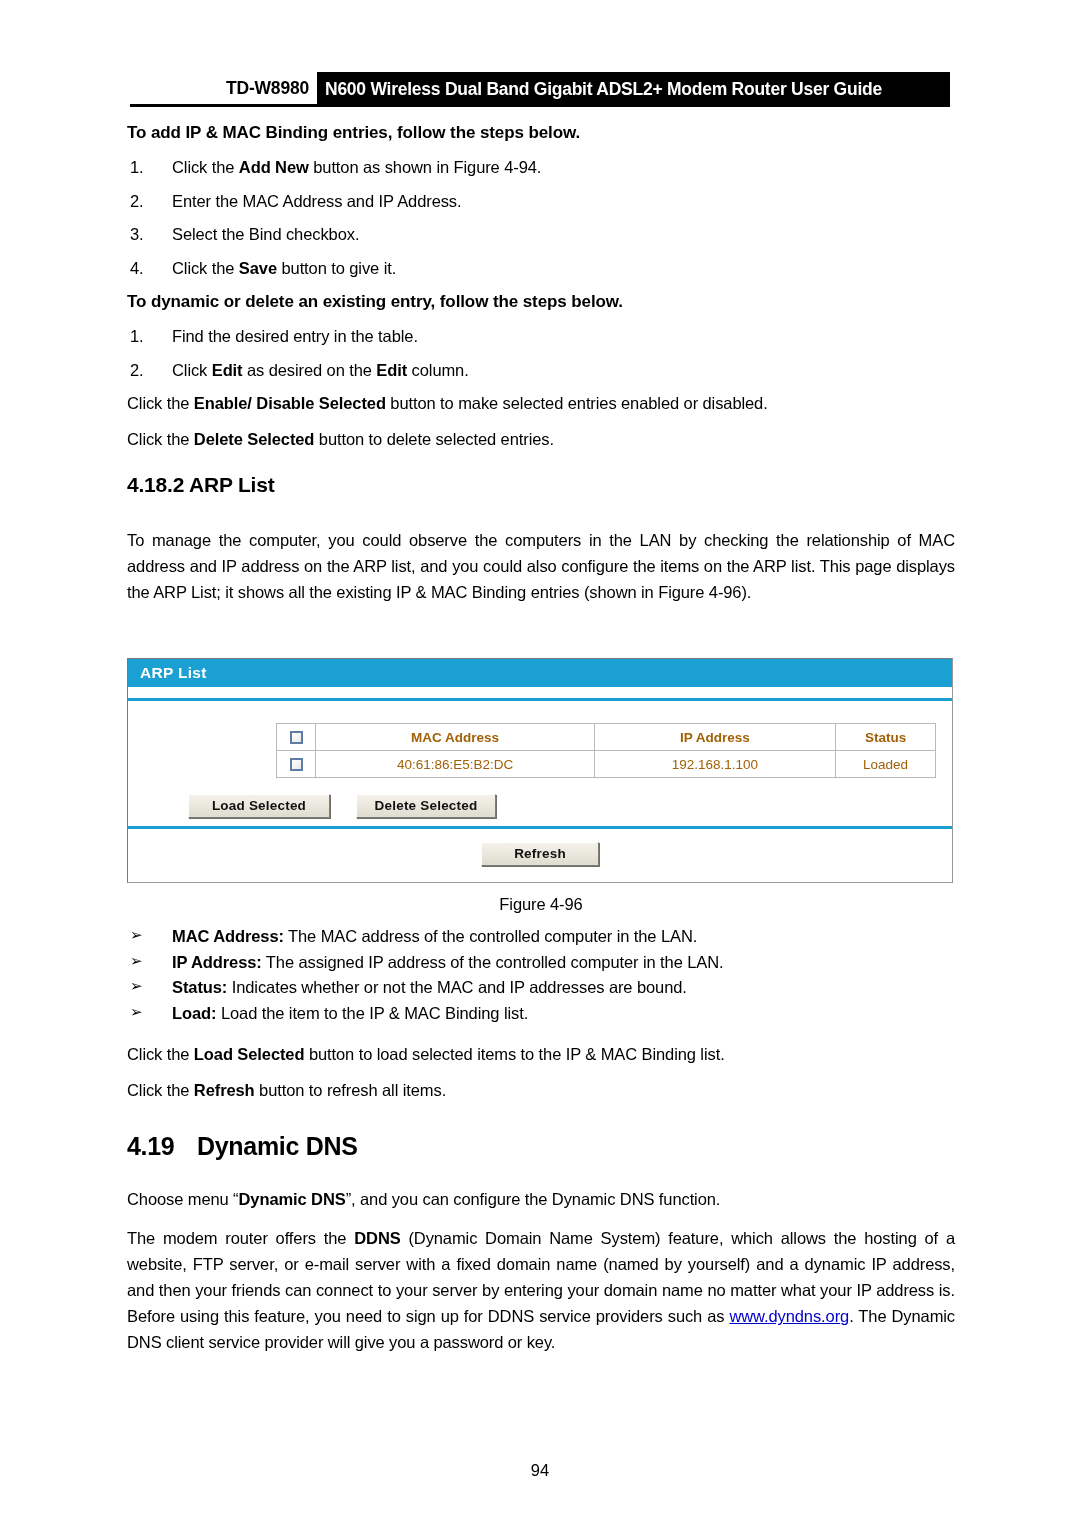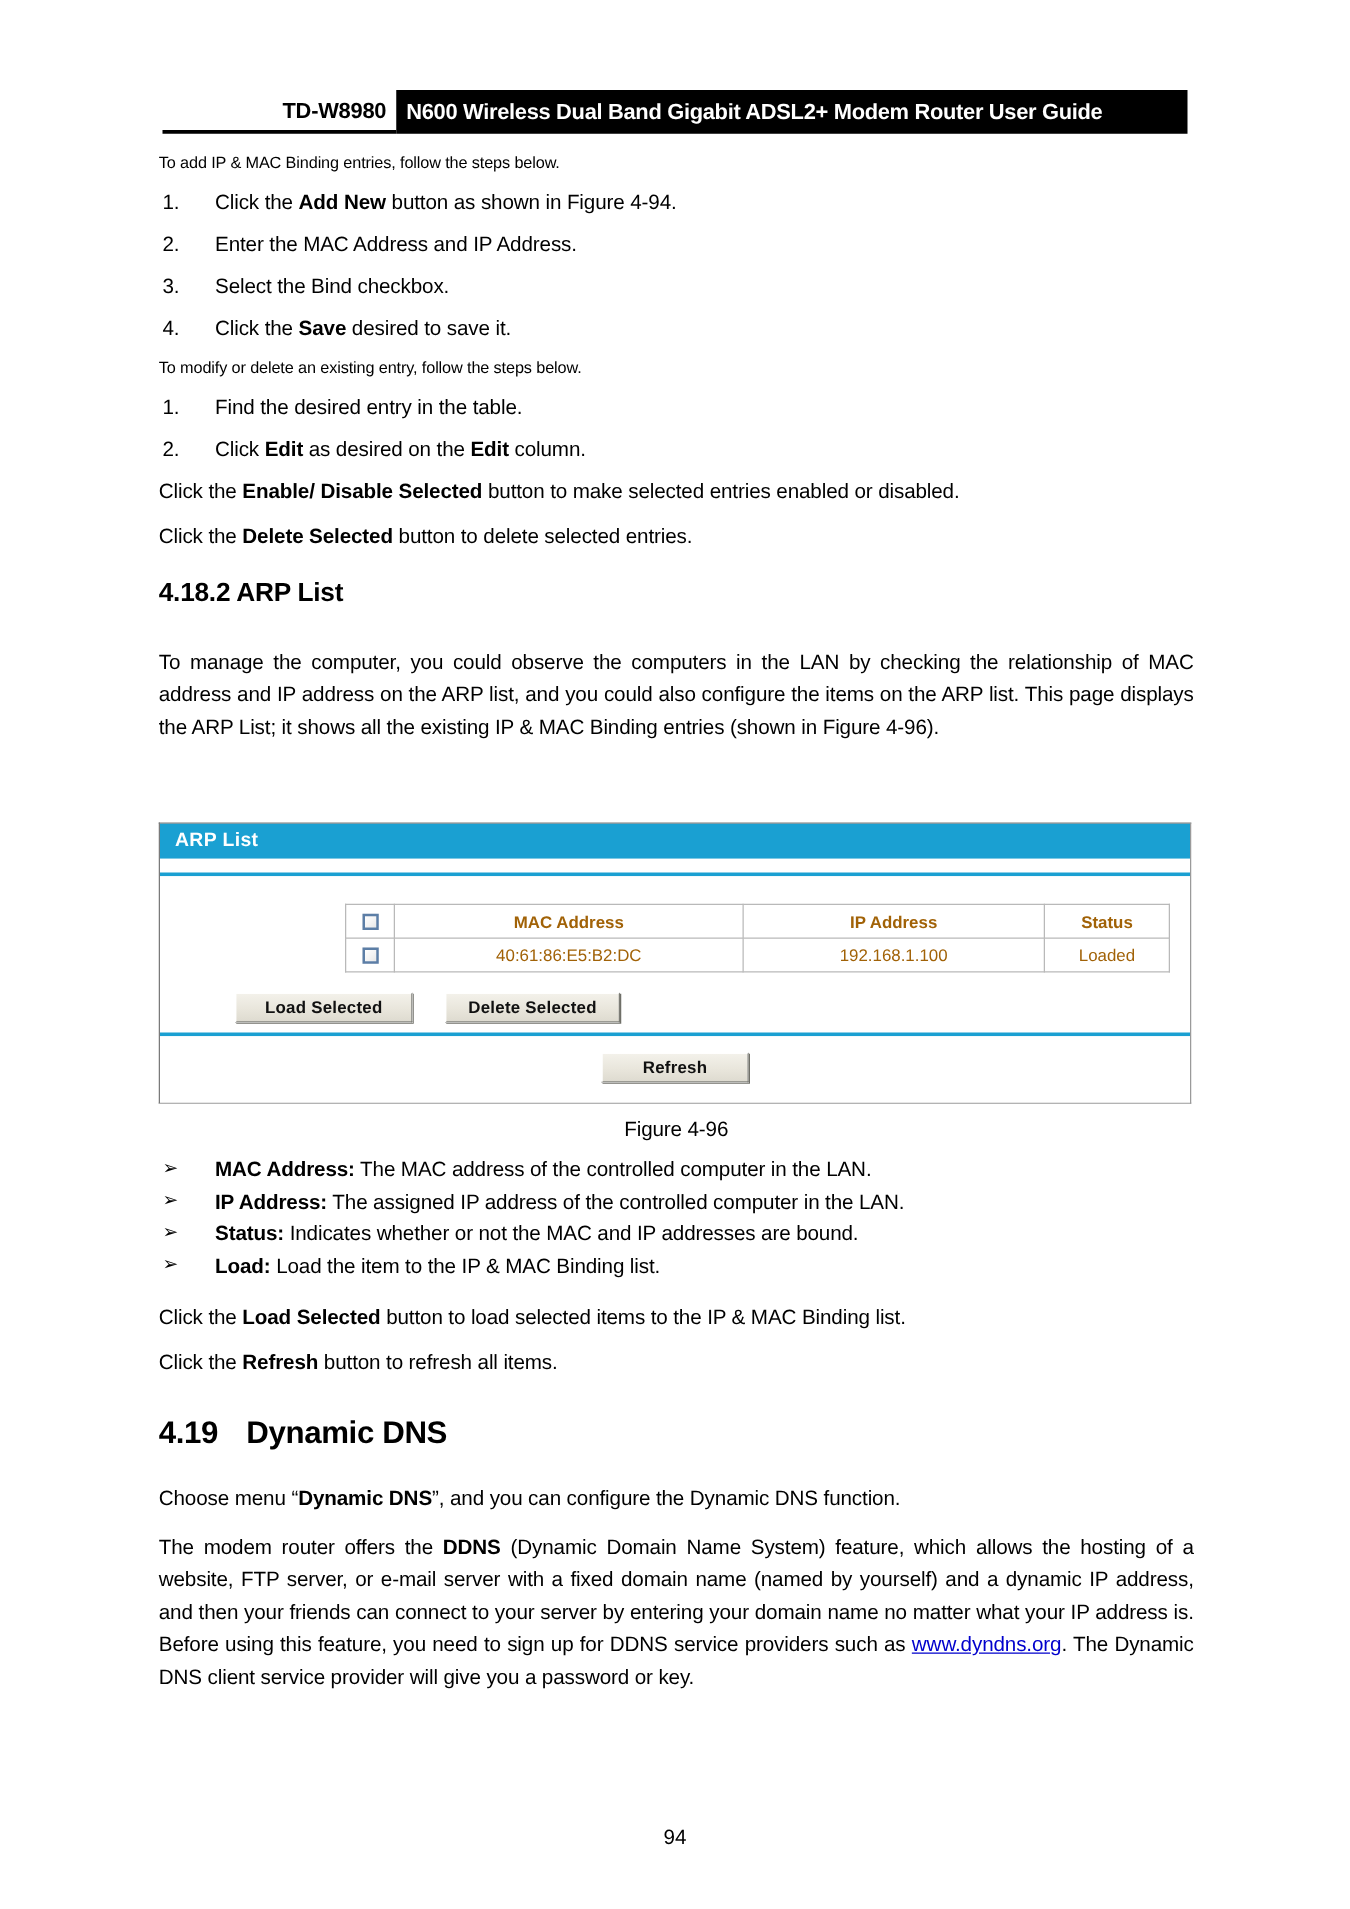--- a/index.html
+++ b/index.html
@@ -74,22 +74,22 @@
 
   
   .content {
     position: absolute;
     left: 127px;
     top: 122px;
     width: 828px;
   }
 
   .lead {
-    font-size: 13px;
-    font-weight: normal;
+    font-size: 17px;
+    font-weight: bold;
     line-height: 1.25;
     margin: 0 0 14px 0;
     letter-spacing: -0.1px;
   }
 
   ol.steps {
     list-style: none;
     margin: 0 0 10px 0;
     padding: 0;
   }
@@ -311,25 +311,25 @@
       <li>
         <span class="num">1.</span><span>Click the </span><b>Add New</b><span> button as shown in Figure 4-94.</span>
       </li>
       <li>
         <span class="num">2.</span><span>Enter the MAC Address and IP Address.</span>
       </li>
       <li>
         <span class="num">3.</span><span>Select the Bind checkbox.</span>
       </li>
       <li>
-        <span class="num">4.</span><span>Click the </span><b>Save</b><span> desired to save it.</span>
+        <span class="num">4.</span><span>Click the </span><b>Save</b><span> button to give it.</span>
       </li>
     </ol>
 
-    <p class="lead">To modify or delete an existing entry, follow the steps below.</p>
+    <p class="lead">To dynamic or delete an existing entry, follow the steps below.</p>
 
     <ol class="steps">
       <li>
         <span class="num">1.</span><span>Find the desired entry in the table.</span>
       </li>
       <li>
         <span class="num">2.</span><span>Click </span><b>Edit</b><span> as desired on the </span><b>Edit</b><span> column.</span>
       </li>
     </ol>
 

